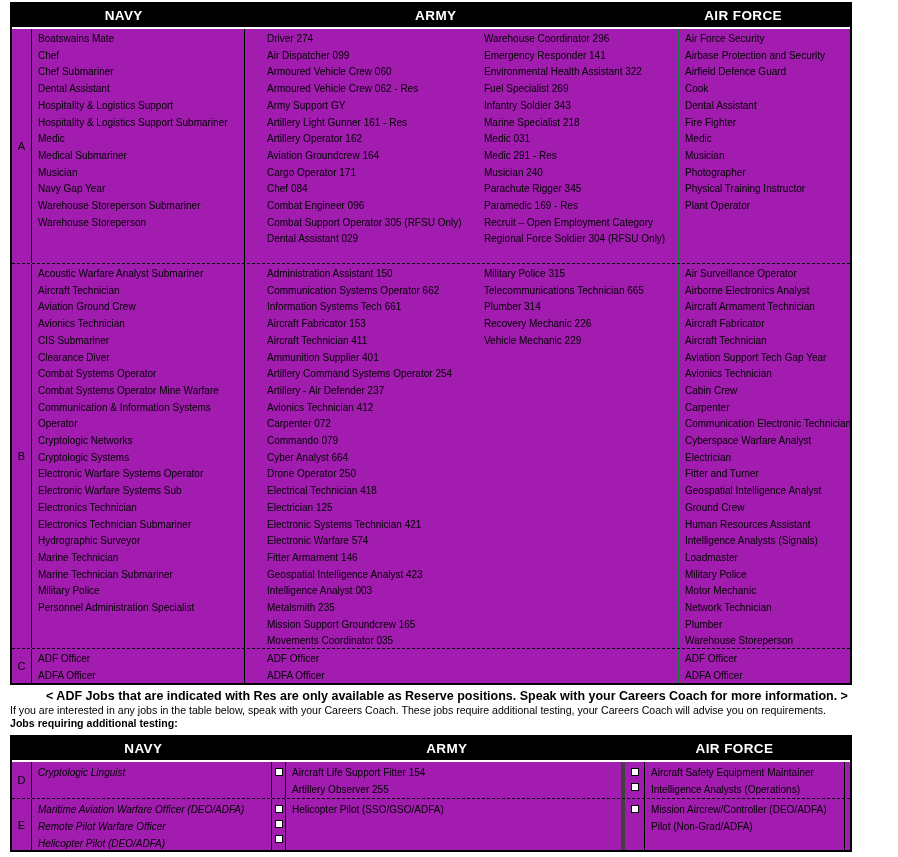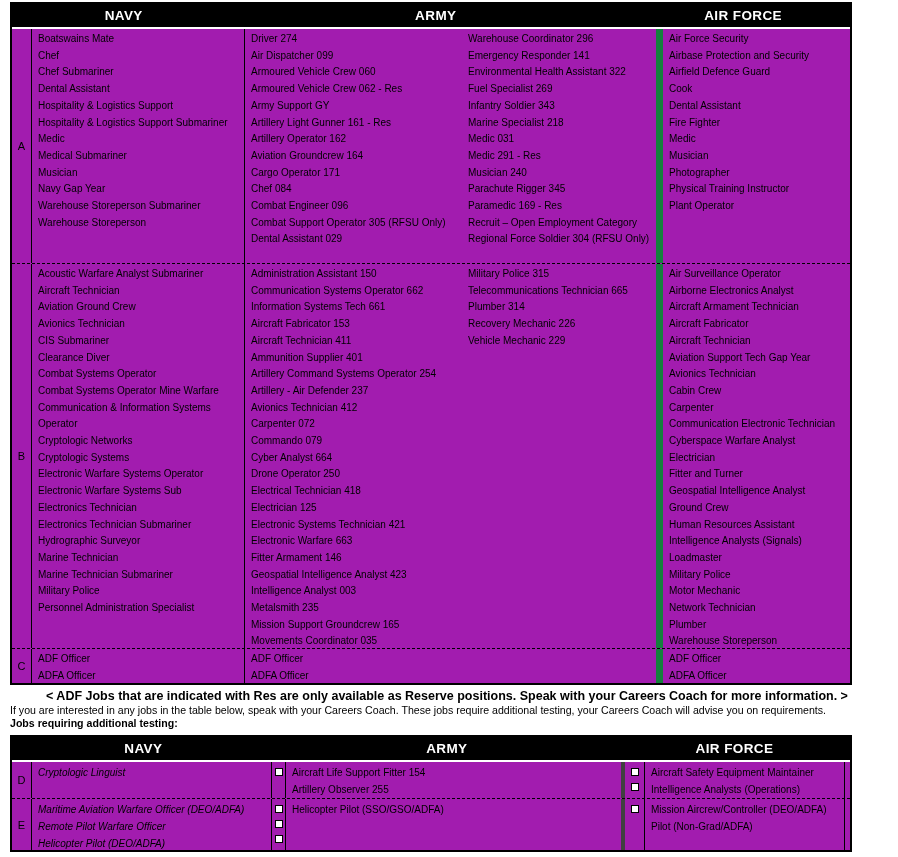--- a/index.html
+++ b/index.html
@@ -30,21 +30,21 @@
   .cell {
     padding: 2px 3px 0 6px; font-size: 10px; line-height: 16.7px;
     overflow: hidden;
   }
   .job-line { white-space: nowrap; }
 
   
   .hw-navy { width: 233px; } .hw-army { width: 418px; } .hw-af { width: 223px; }
   .col-navy { flex: none; width: 213px; border-right: 1px solid #000; }
   .col-navy .job-line { white-space: normal; }
-  .col-army { flex: none; width: 418px; border-right: 7px solid #15803d; display: flex; padding: 0; }
+  .col-army { flex: none; width: 418px; border-right: 2px solid #15803d; display: flex; padding: 0; margin-left: 16px; }
   .subcol { padding: 2px 3px 0 6px; }
   .subcol-1 { flex: none; width: 217px; }
   .subcol-2 { flex: 1; }
   .col-af { flex: none; width: 203px; border-right: 6px solid #14b8a6; }
   .col-empty { flex: 1; }
   .sec-a { height: 234px; }
   .sec-b { height: 385px; }
   .sec-c { height: 35px; }
 
   
@@ -187,21 +187,21 @@
             <div class="job-line">Artillery Command Systems Operator 254</div>
             <div class="job-line">Artillery - Air Defender 237</div>
             <div class="job-line">Avionics Technician 412</div>
             <div class="job-line">Carpenter 072</div>
             <div class="job-line">Commando 079</div>
             <div class="job-line">Cyber Analyst 664</div>
             <div class="job-line">Drone Operator 250</div>
             <div class="job-line">Electrical Technician 418</div>
             <div class="job-line">Electrician 125</div>
             <div class="job-line">Electronic Systems Technician 421</div>
-            <div class="job-line">Electronic Warfare 663</div>
+            <div class="job-line">Electronic Warfare 574</div>
             <div class="job-line">Fitter Armament 146</div>
             <div class="job-line">Geospatial Intelligence Analyst 423</div>
             <div class="job-line">Intelligence Analyst 003</div>
             <div class="job-line">Metalsmith 235</div>
             <div class="job-line">Mission Support Groundcrew 165</div>
             <div class="job-line">Movements Coordinator 035</div>
           </div>
         <div class="subcol subcol-2">
             <div class="job-line">Military Police 315</div>
             <div class="job-line">Telecommunications Technician 665</div>

